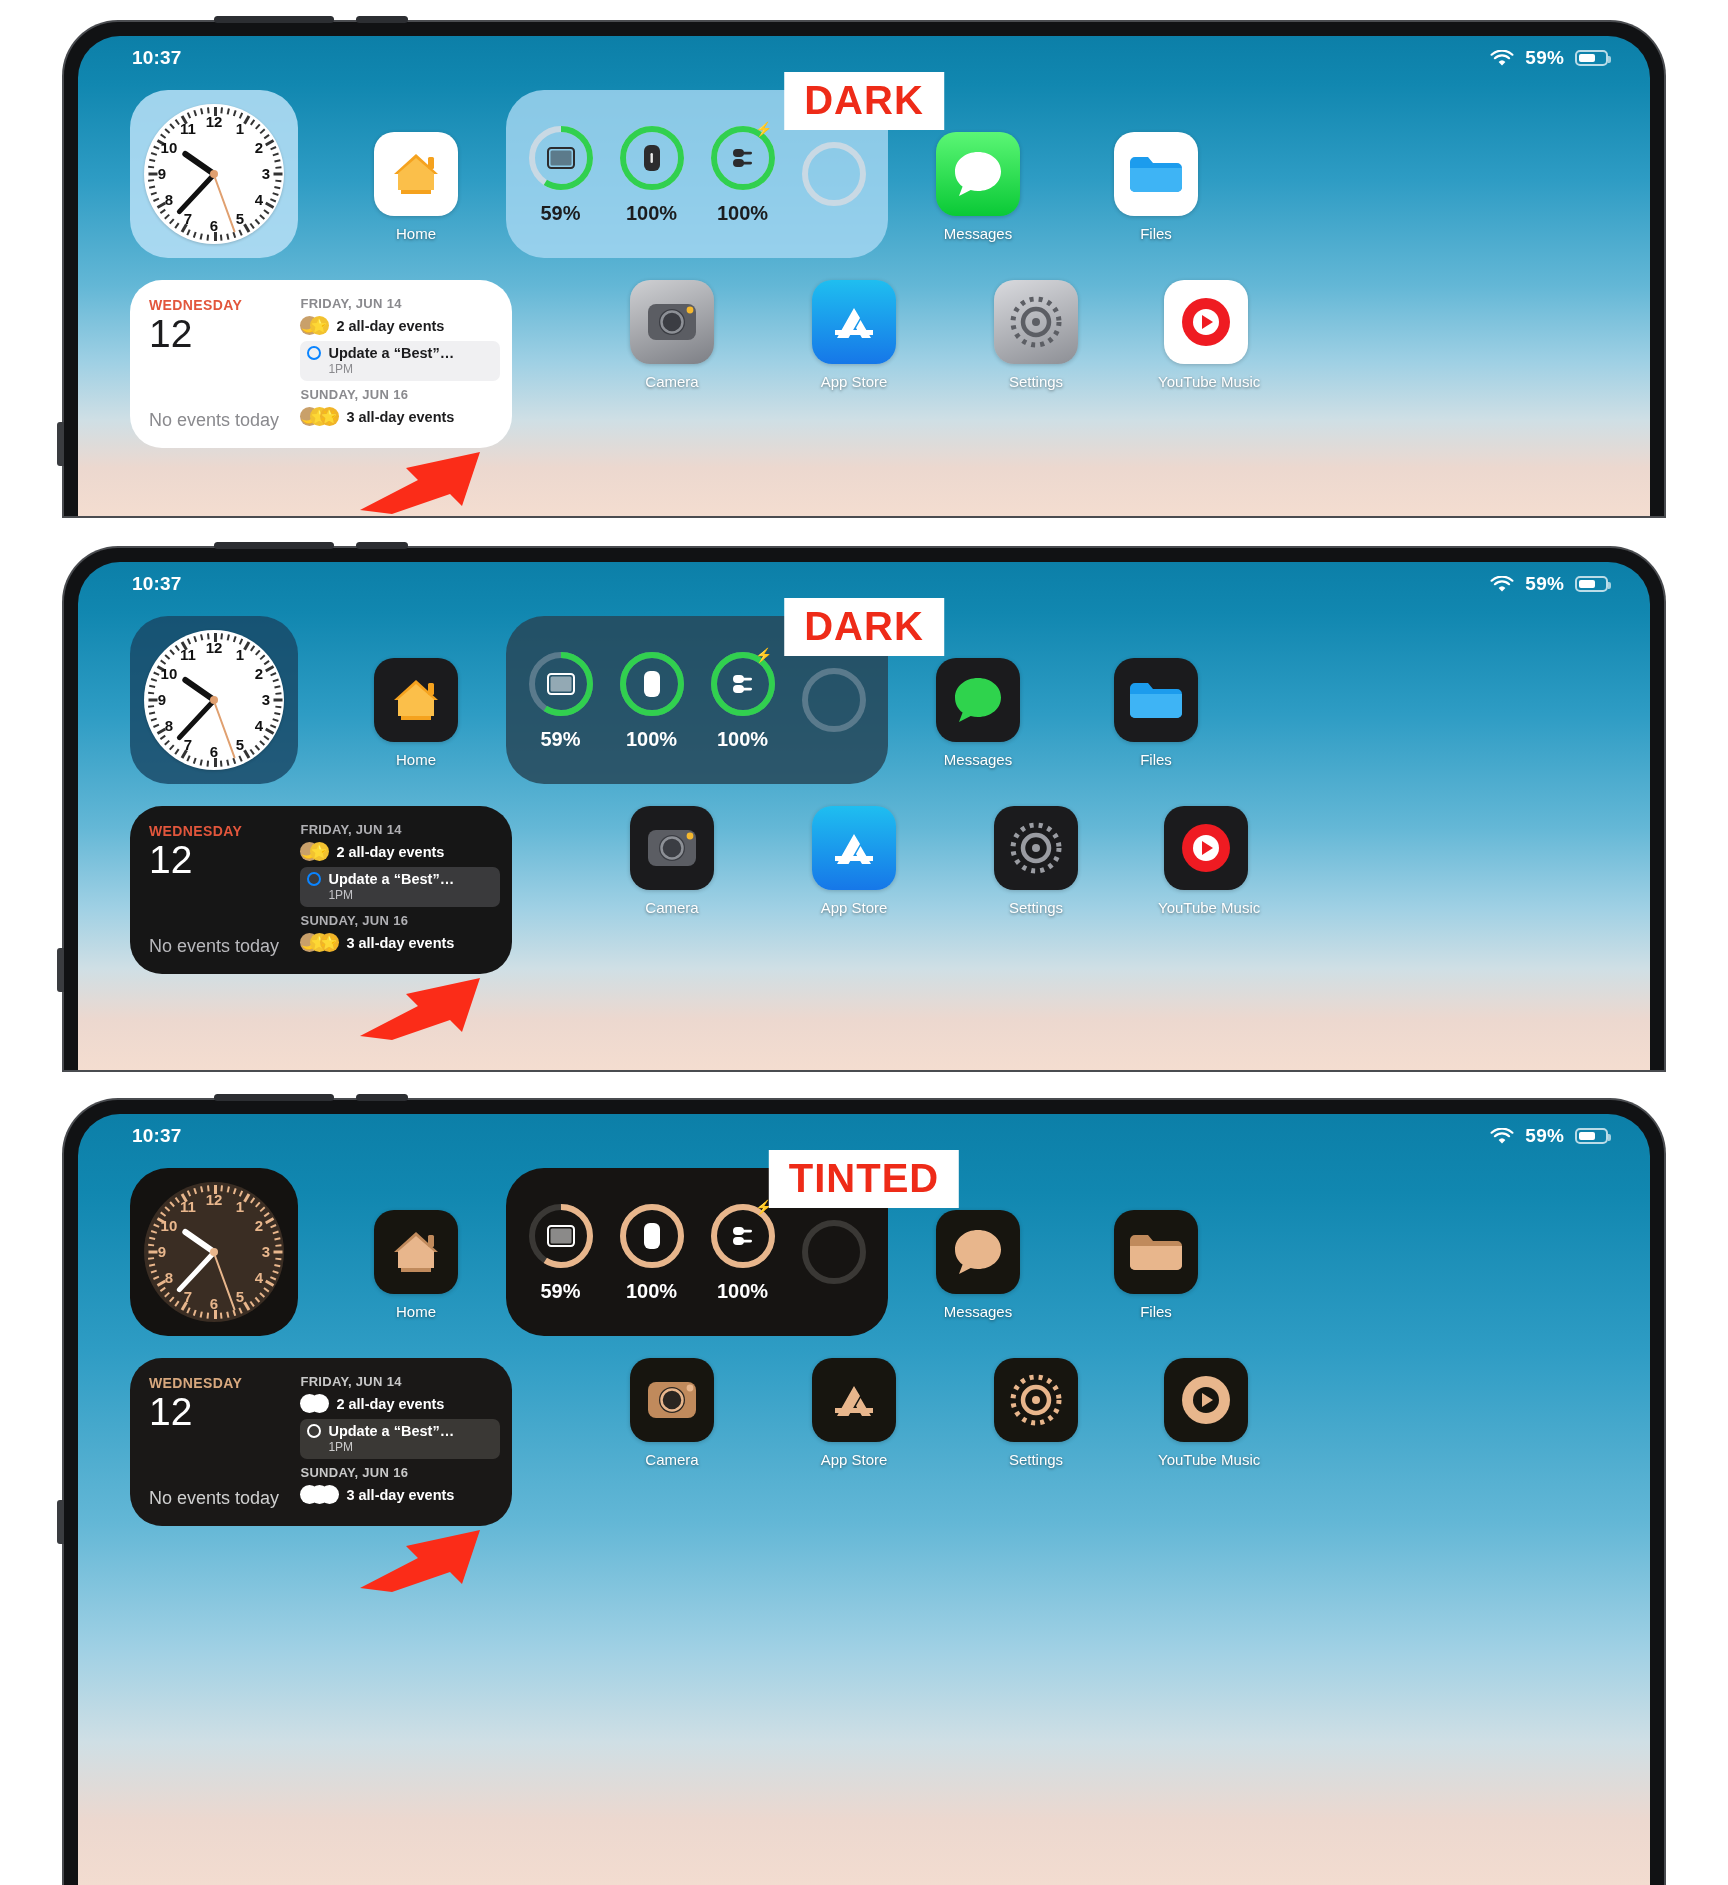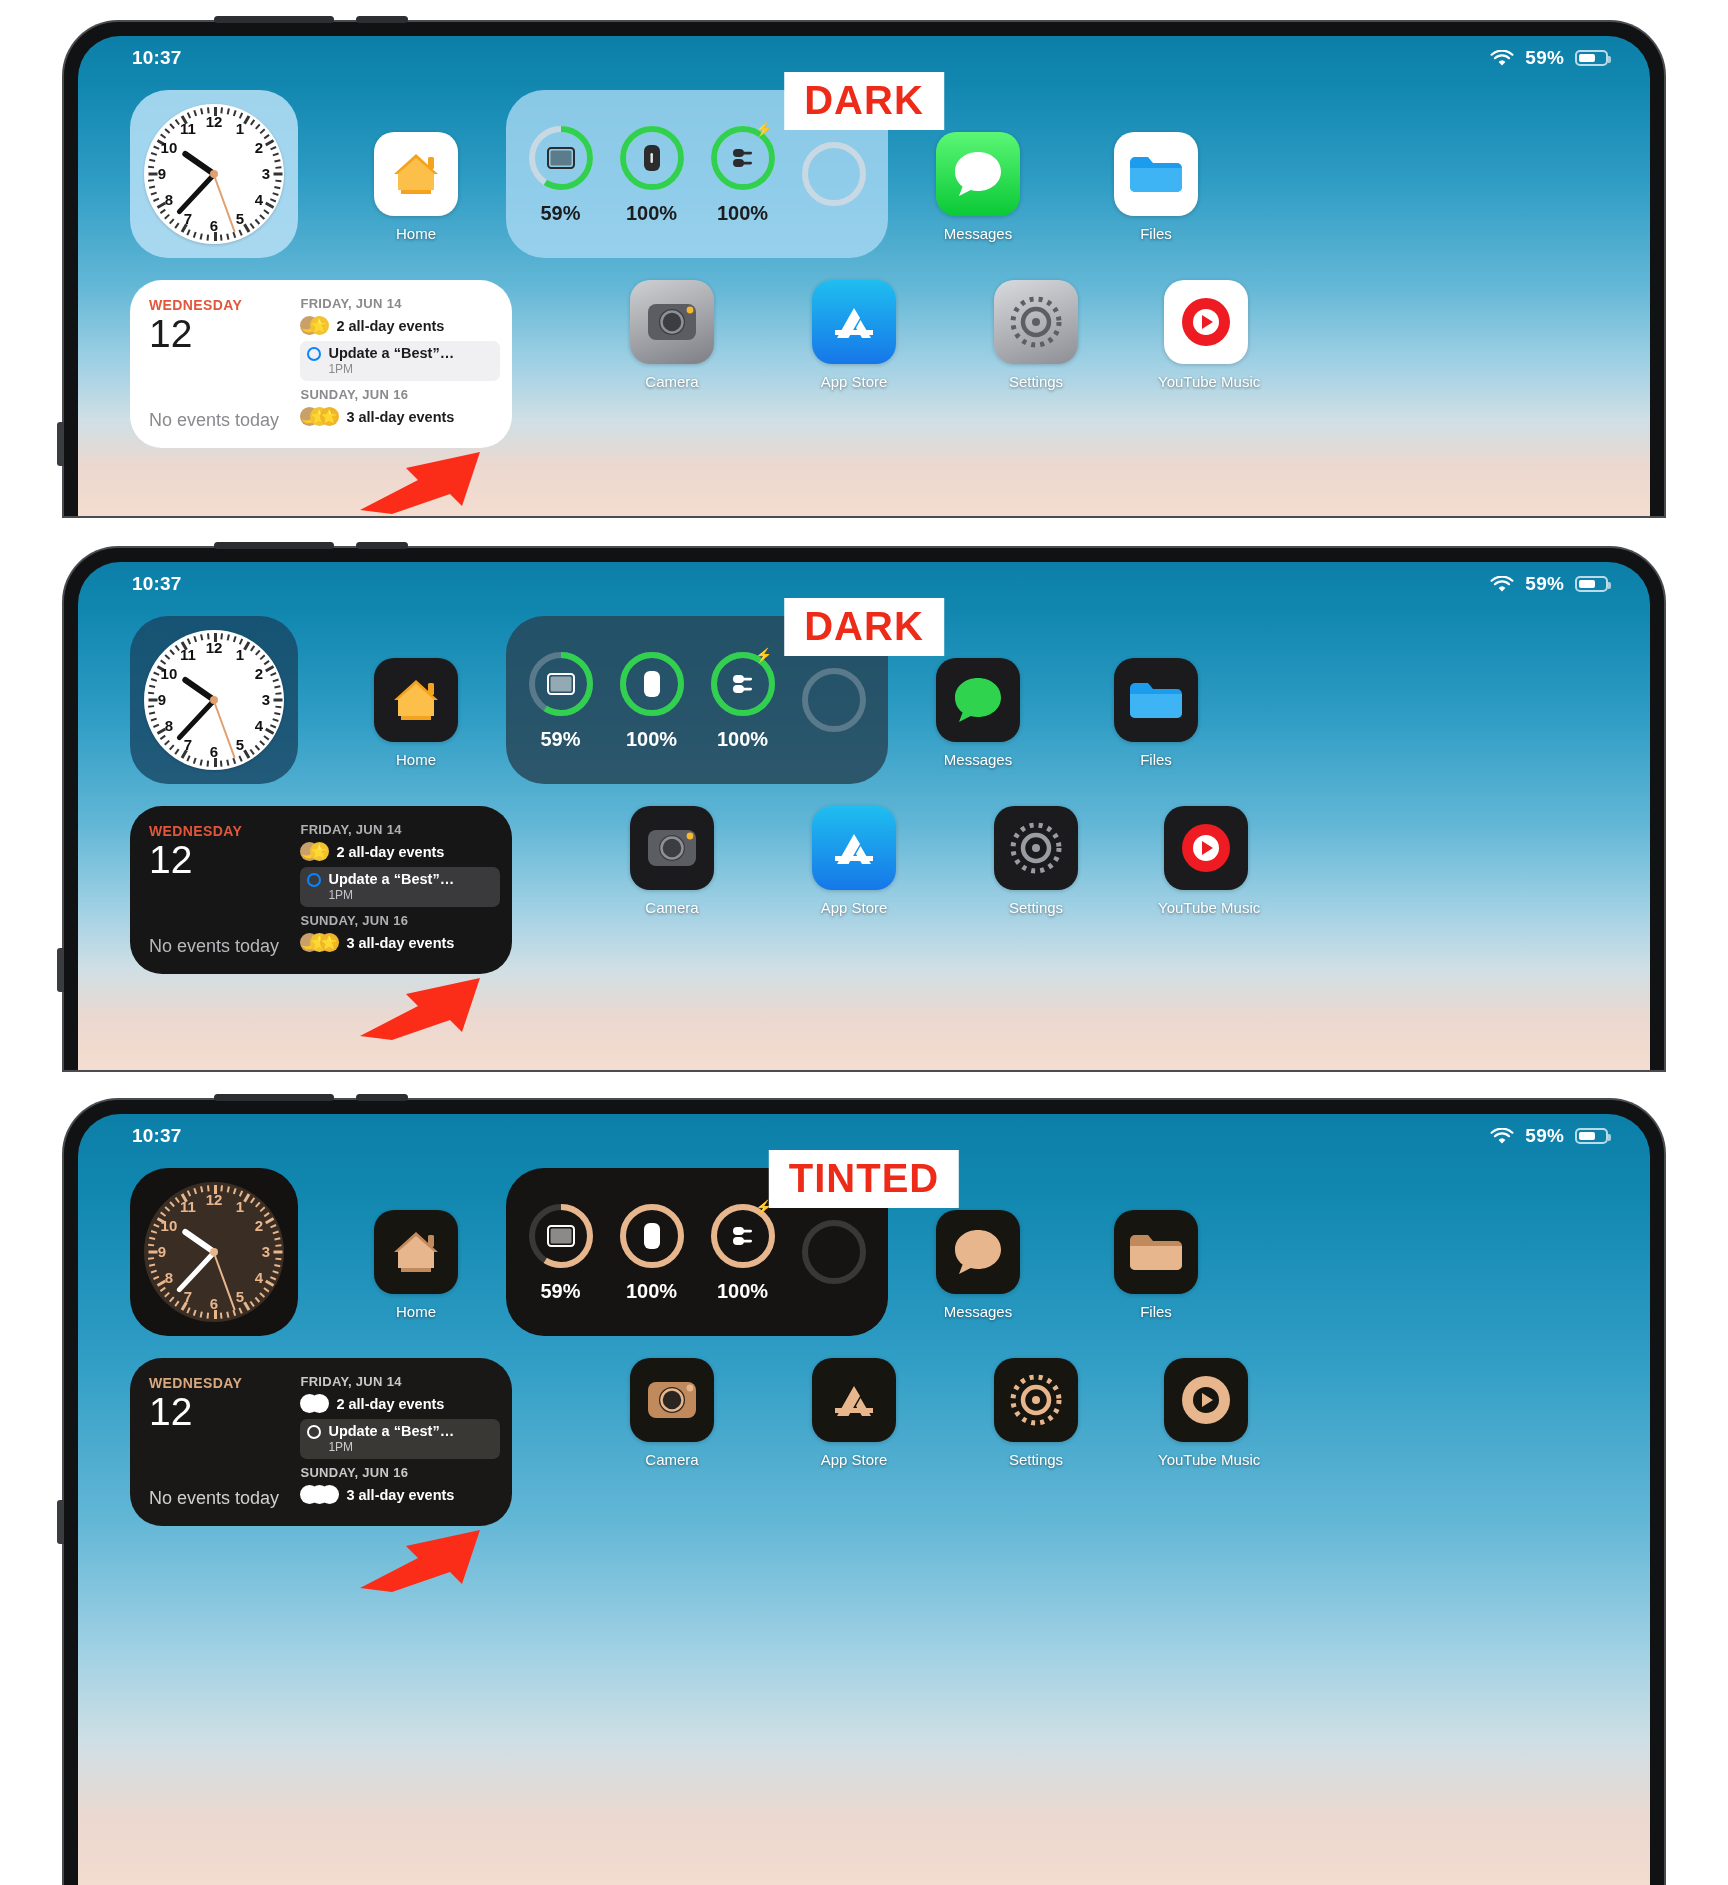--- a/index.html
+++ b/index.html
@@ -155,21 +155,21 @@
   .cal-ev-txt{ font-size:14.5px; font-weight:bold; white-space:nowrap; }
   .emoji-stack{ position:relative; width:30px; height:19px; flex:none; }
   .emoji-stack.wide{ width:40px; }
   .emo{
     position:absolute; top:0; width:19px; height:19px; border-radius:50%;
     display:flex; align-items:center; justify-content:center; font-size:13px;
   }
   .cal-todo{
     margin-top:6px; border-radius:7px; padding:4px 7px 5px 7px;
   }
-  .cal-todo-row{ display:flex; align-items:flex-end; gap:7px; }
+  .cal-todo-row{ display:flex; align-items:center; gap:7px; }
   .todo-circle{
     width:14px; height:14px; border-radius:50%;
     border:2.4px solid #0a84ff; flex:none;
   }
   .cal-todo-txt{ font-size:14.5px; font-weight:bold; white-space:nowrap; }
   .cal-todo-time{ font-size:12px; margin-top:1px; margin-left:21px; }
 
   
   .arrow{ position:absolute; pointer-events:none; }
 

